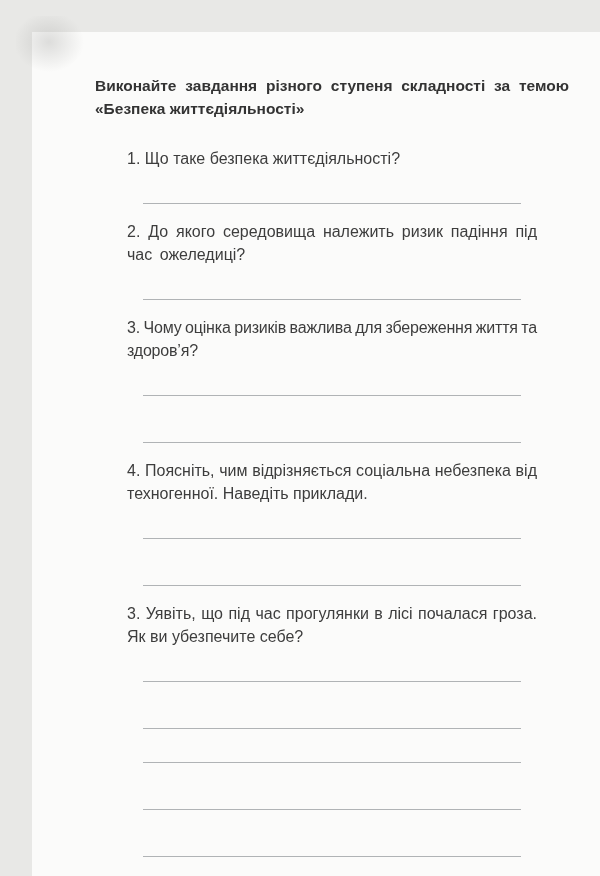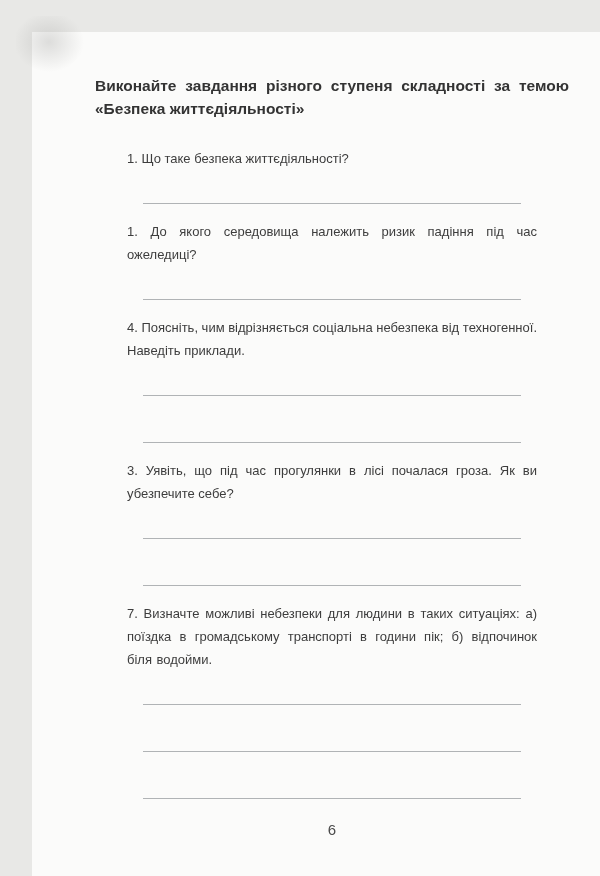--- a/index.html
+++ b/index.html
@@ -31,21 +31,21 @@
   .title {
     font-size: 15.5px;
     line-height: 23px;
     font-weight: 700;
     color: #333333;
     text-align: justify;
   }
   #questions .q-block { margin-top: 16px; }
   #questions .q-block:first-child { margin-top: 27px; }
   .question {
-    font-size: 13px;
+    font-size: 16px;
     line-height: 23px;
     color: #3d3d3d;
     text-align: justify;
   }
   
   .q-block.q2 .question { word-spacing: 3px; }
   .q-block.q3 .question { letter-spacing: -0.2px; word-spacing: -1.5px; }
   .q-block.q7 .question { word-spacing: 1px; }
   .answers { margin-top: -13px; }
   .answer-line {
@@ -67,41 +67,47 @@
   <h1 class="title">Виконайте завдання різного ступеня складності за темою «Безпека життєдіяльності»</h1>
 
   <div id="questions">
       <section class="q-block q1">
         <p class="question">1. Що таке безпека життєдіяльності?</p>
         <div class="answers">
           <div class="answer-line"></div>
         </div>
       </section>
       <section class="q-block q2">
-        <p class="question">1. До якого середовища належить ризик падіння під час ожеледиці?</p>
+        <p class="question">2. До якого середовища належить ризик падіння під час ожеледиці?</p>
         <div class="answers">
+          <div class="answer-line"></div>
+        </div>
+      </section>
+      <section class="q-block q3">
+        <p class="question">3. Чому оцінка ризиків важлива для збереження життя та здоров’я?</p>
+        <div class="answers">
+          <div class="answer-line"></div>
           <div class="answer-line"></div>
         </div>
       </section>
       <section class="q-block q4">
         <p class="question">4. Поясніть, чим відрізняється соціальна небезпека від техногенної. Наведіть приклади.</p>
         <div class="answers">
           <div class="answer-line"></div>
           <div class="answer-line"></div>
         </div>
       </section>
       <section class="q-block q6">
         <p class="question">3. Уявіть, що під час прогулянки в лісі почалася гроза. Як ви убезпечите себе?</p>
         <div class="answers">
           <div class="answer-line"></div>
           <div class="answer-line"></div>
         </div>
       </section>
       <section class="q-block q7">
-        <p class="question">7. Визначте можливі небезпеки для людини в таких ситуаціях: а) поїздка в громадському транспорті в години пік; б) відпочинок біля водойми.</p>
         <div class="answers">
           <div class="answer-line"></div>
           <div class="answer-line"></div>
           <div class="answer-line"></div>
         </div>
       </section>
     </div>
 
   <div class="page-number">6</div>
 </div>

